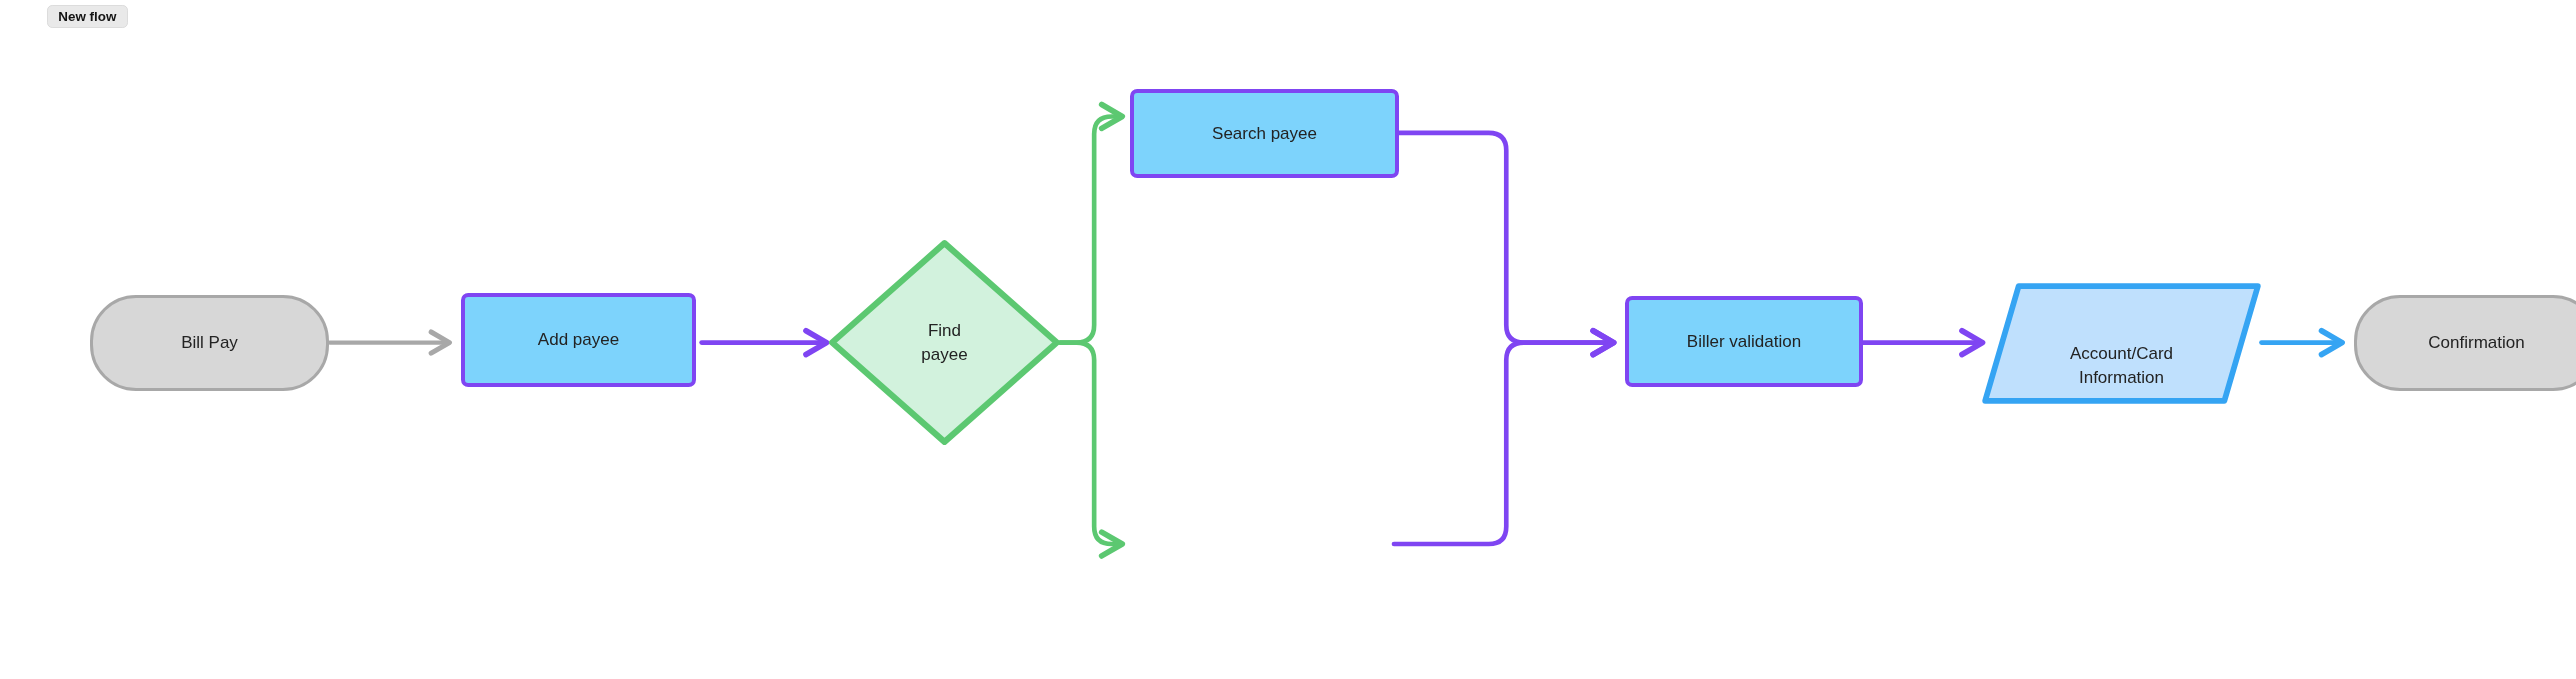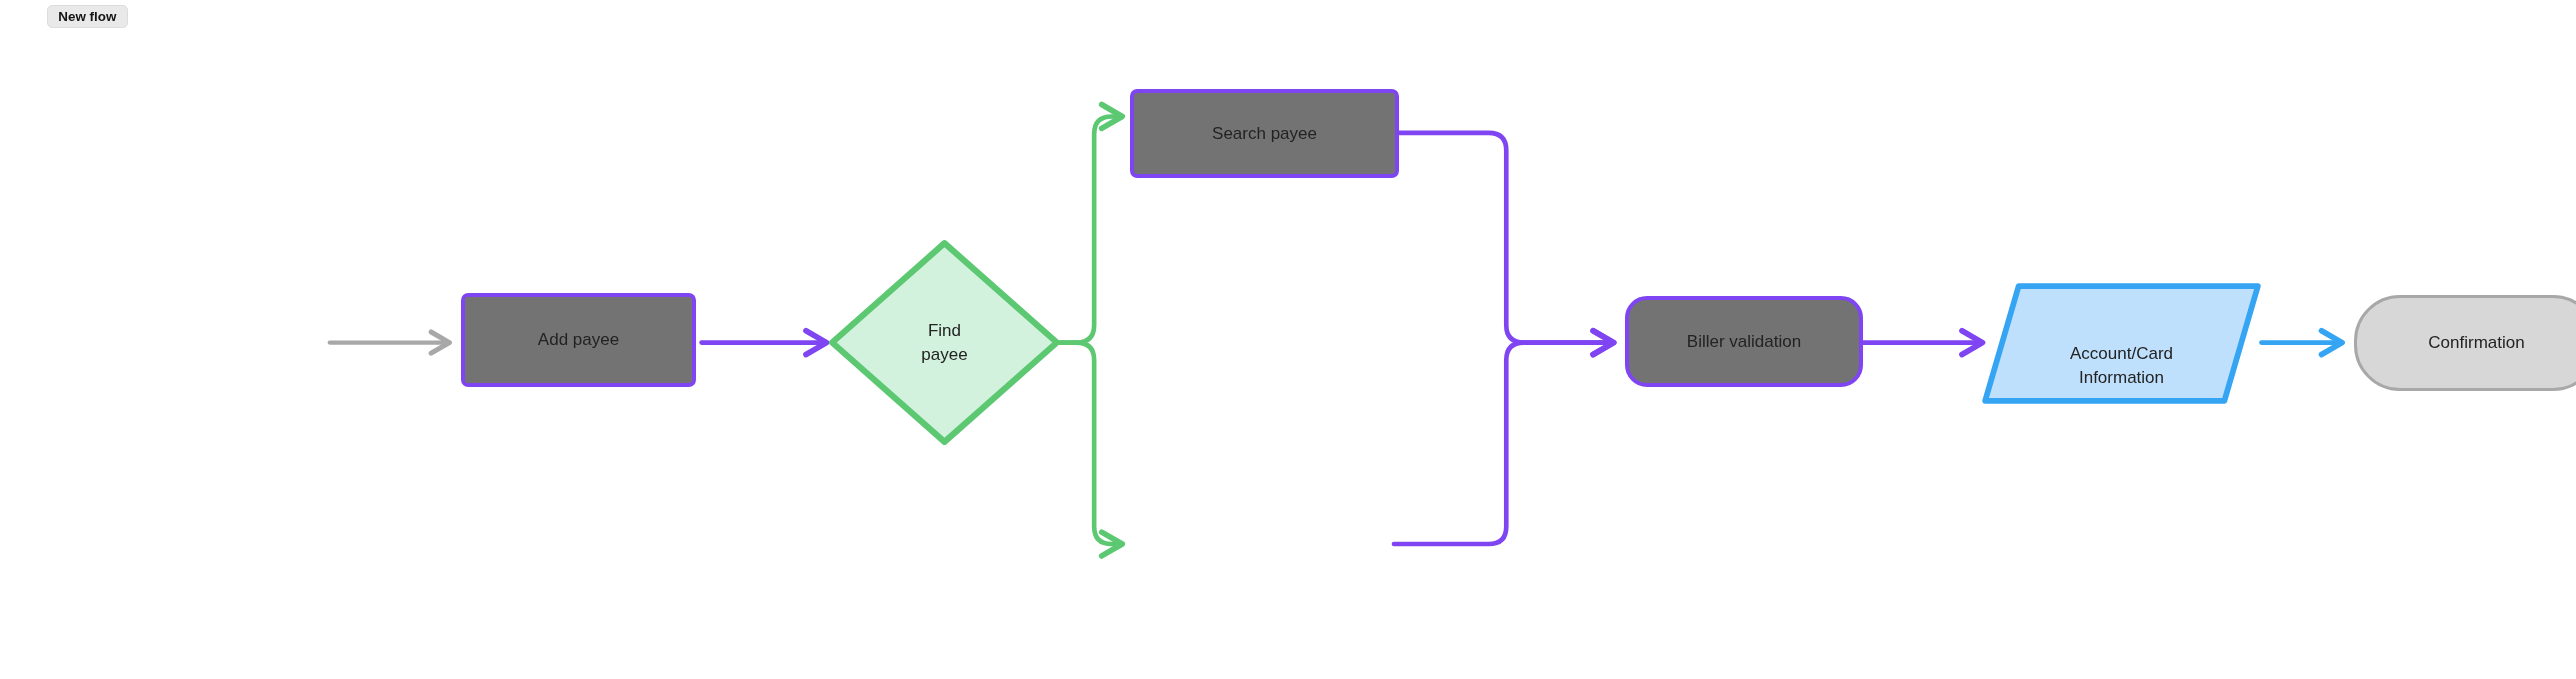--- a/index.html
+++ b/index.html
@@ -54,21 +54,21 @@
     color: #232323;
     font-size: 17px;
     line-height: 21.6px;
   }
   .node-stadium {
     background: #d7d7d7;
     border: 3.1px solid #a8a8a8;
     border-radius: 46px;
   }
   .node-rect {
-    background: #737373;
+    background: #7dd3fc;
     border: 4.6px solid #7f45f2;
     border-radius: 7.2px;
   }
   .node-diamond-wrap {
     position: absolute;
     display: flex;
     align-items: center;
     justify-content: center;
   }
   .node-diamond-shape {
@@ -140,41 +140,44 @@
 
     <path d="M 2716 258 L 2890 258 Q 2924 258 2924 292 L 2924 631 Q 2924 665 2958 665 L 3132 665" fill="none" stroke="#7f45f2" stroke-width="9" stroke-linecap="round" marker-end="url(#ah-purple)"></path>
 
     <path d="M 2706 1056 L 2890 1056 Q 2924 1056 2924 1022 L 2924 699 Q 2924 665 2958 665 L 3132 665" fill="none" stroke="#7f45f2" stroke-width="9" stroke-linecap="round" marker-end="url(#ah-purple)"></path>
 
     <path d="M 3616 665 L 3848 665" fill="none" stroke="#7f45f2" stroke-width="9" stroke-linecap="round" marker-end="url(#ah-purple)"></path>
 
     <path d="M 4390 665 L 4546 665" fill="none" stroke="#35a4f3" stroke-width="9" stroke-linecap="round" marker-end="url(#ah-blue)"></path>
   </svg>
 
+  <div class="node node-stadium" style="left:90px; top:295px; width:239px; height:96px;">
+    <span>Bill Pay</span>
+  </div>
 
   <div class="node node-rect" style="left:461px; top:293px; width:235px; height:94px;">
     <span>Add payee</span>
   </div>
 
   <div class="node-diamond-wrap" style="left:827px; top:238px; width:235px; height:209px;">
     <svg class="node-diamond-shape" viewBox="0 0 456 406" preserveAspectRatio="none">
       <polygon points="228,10 446,203 228,396 10,203" fill="#d2f2dd" stroke="#5cc871" stroke-width="12" stroke-linejoin="round"></polygon>
     </svg>
     <div class="node-diamond-label">
       <div>Find</div>
       <div>payee</div>
     </div>
   </div>
 
   <div class="node node-rect" style="left:1130px; top:89px; width:269px; height:89px;">
     <span>Search payee</span>
   </div>
 
 
-  <div class="node node-rect" style="left:1625px; top:296px; width:238px; height:91px;border-radius:22px;">
+  <div class="node node-rect" style="left:1625px; top:296px; width:238px; height:91px;">
     <span>Biller validation</span>
   </div>
 
   <div class="node-para-wrap" style="left:1981px; top:282px; width:281px; height:123px;">
     <svg class="node-para-shape" viewBox="0 0 545 238" preserveAspectRatio="none">
       <polygon points="73,8 537,8 472,230 8,230" fill="#bfe0fd" stroke="#35a4f3" stroke-width="11" stroke-linejoin="round"></polygon>
     </svg>
     <div class="node-para-label">
       <div>Account/Card</div>
       <div>Information</div>

